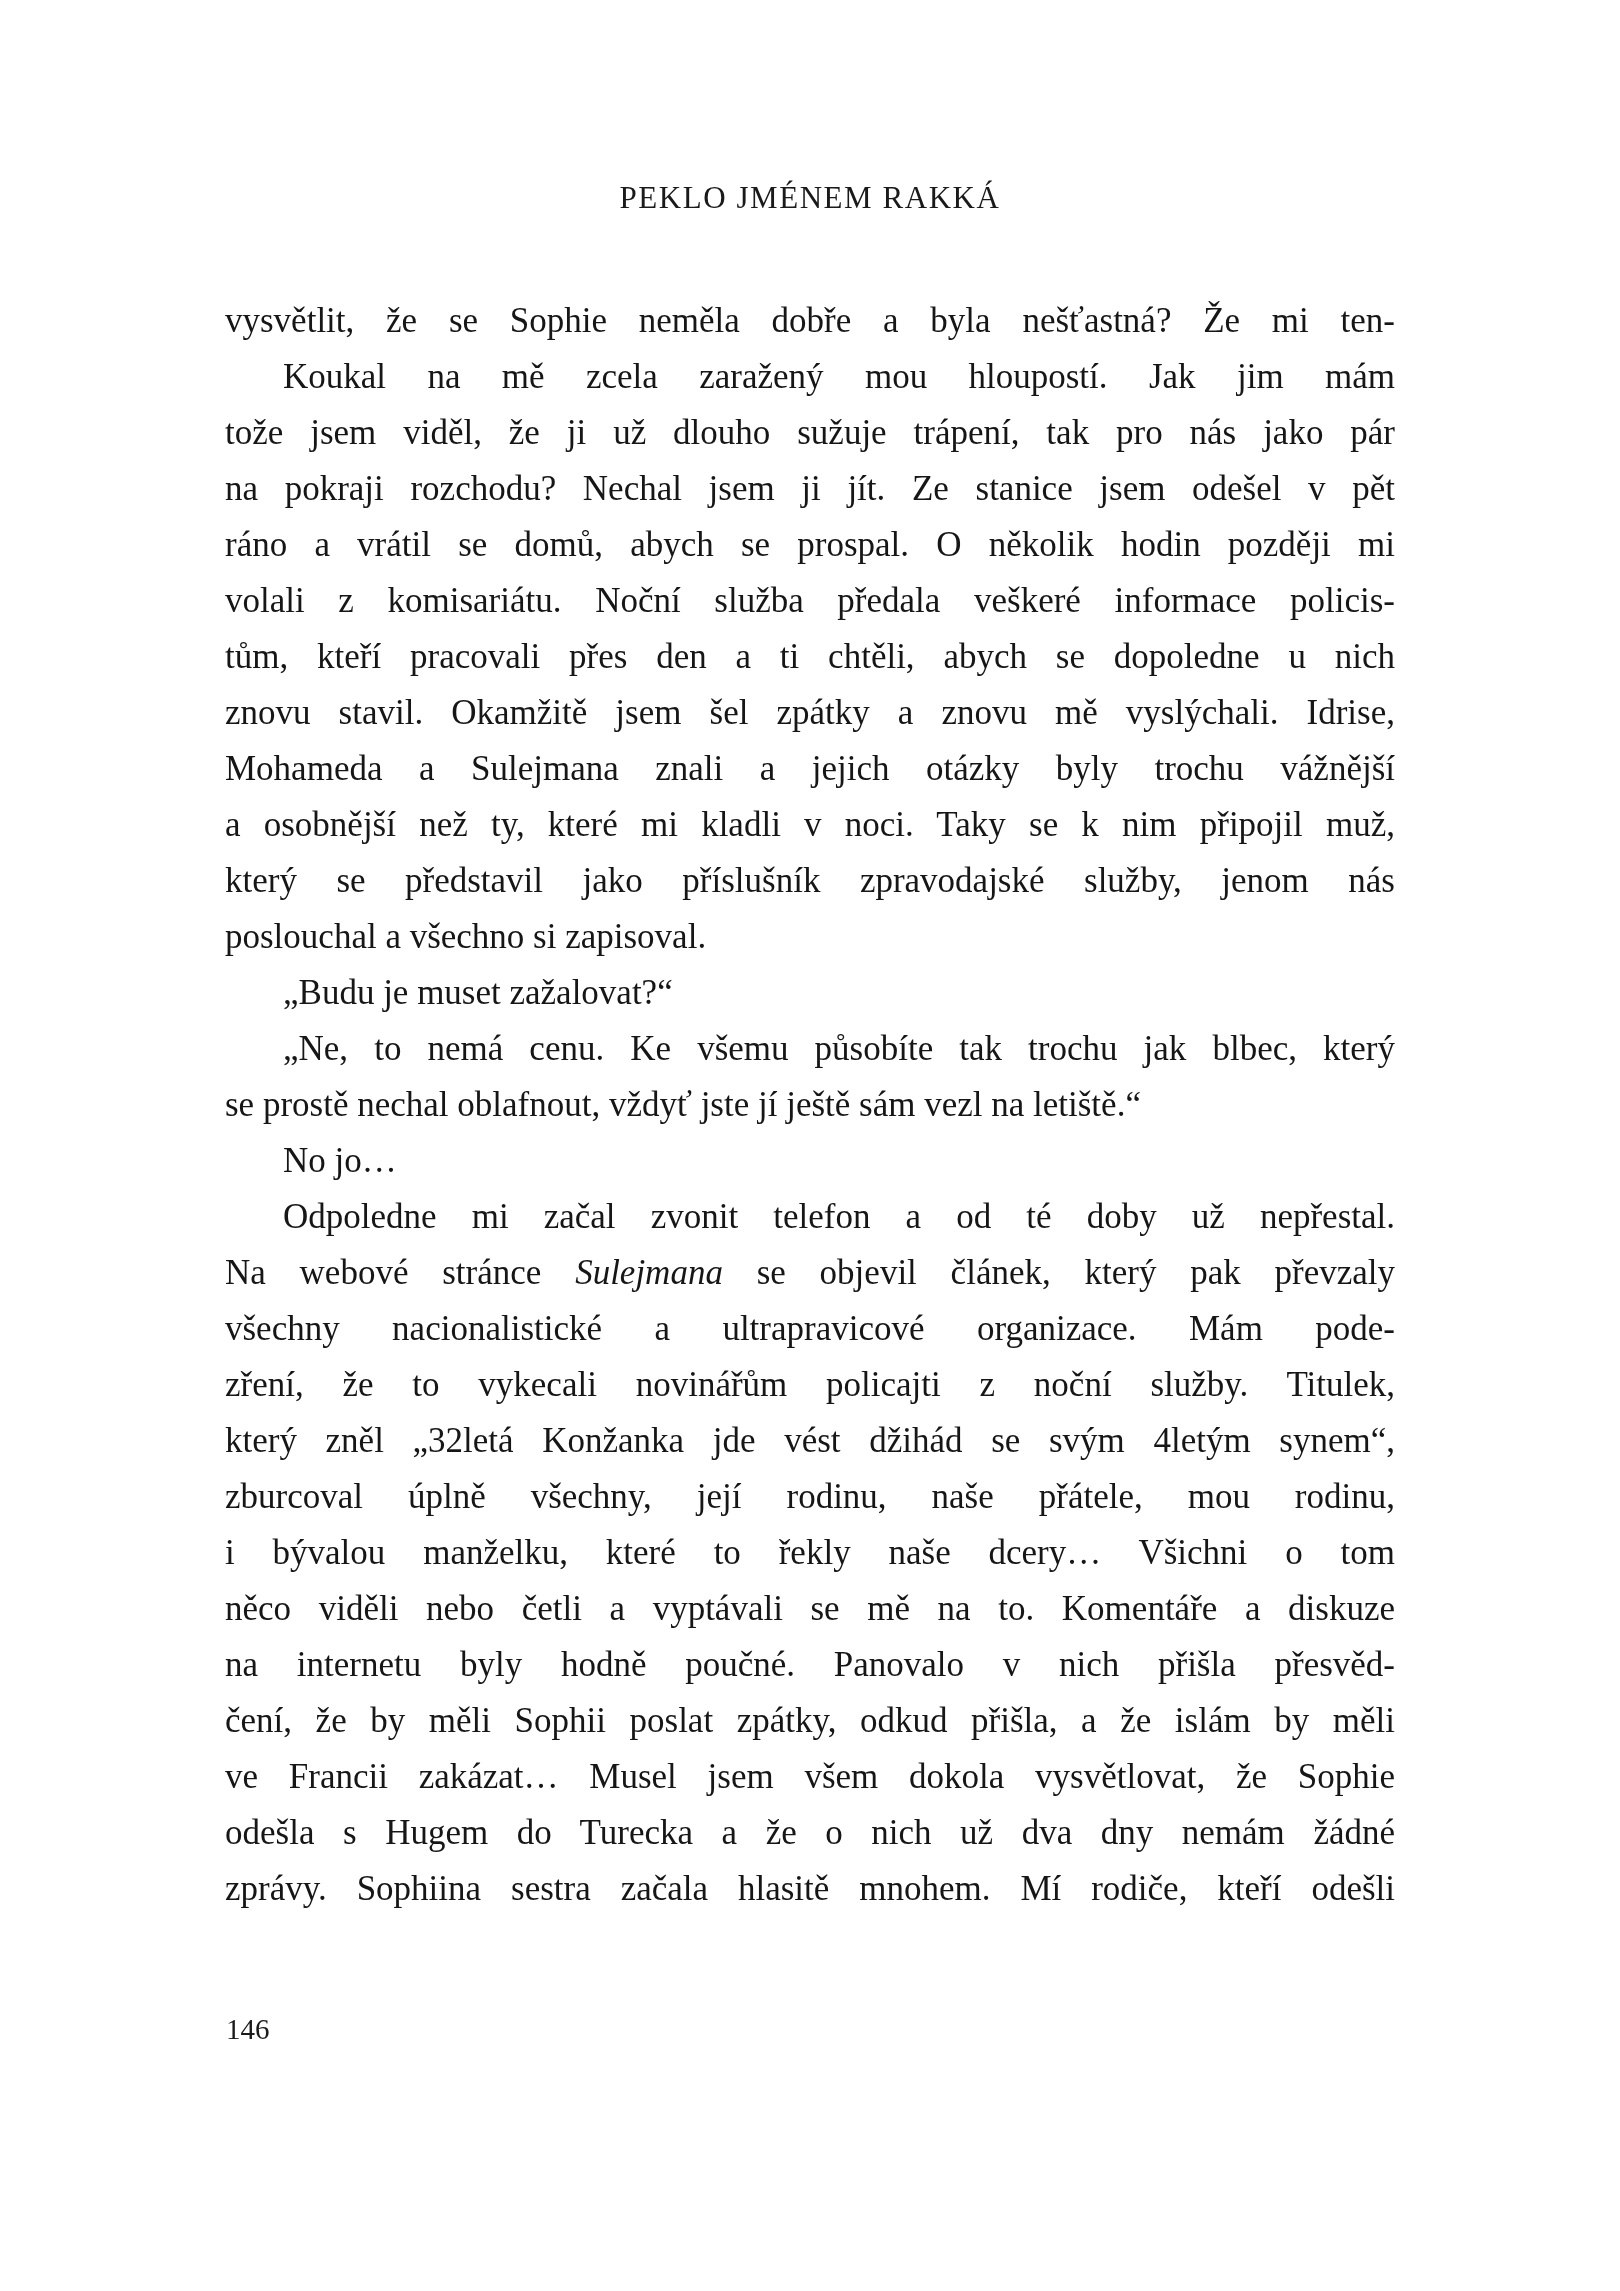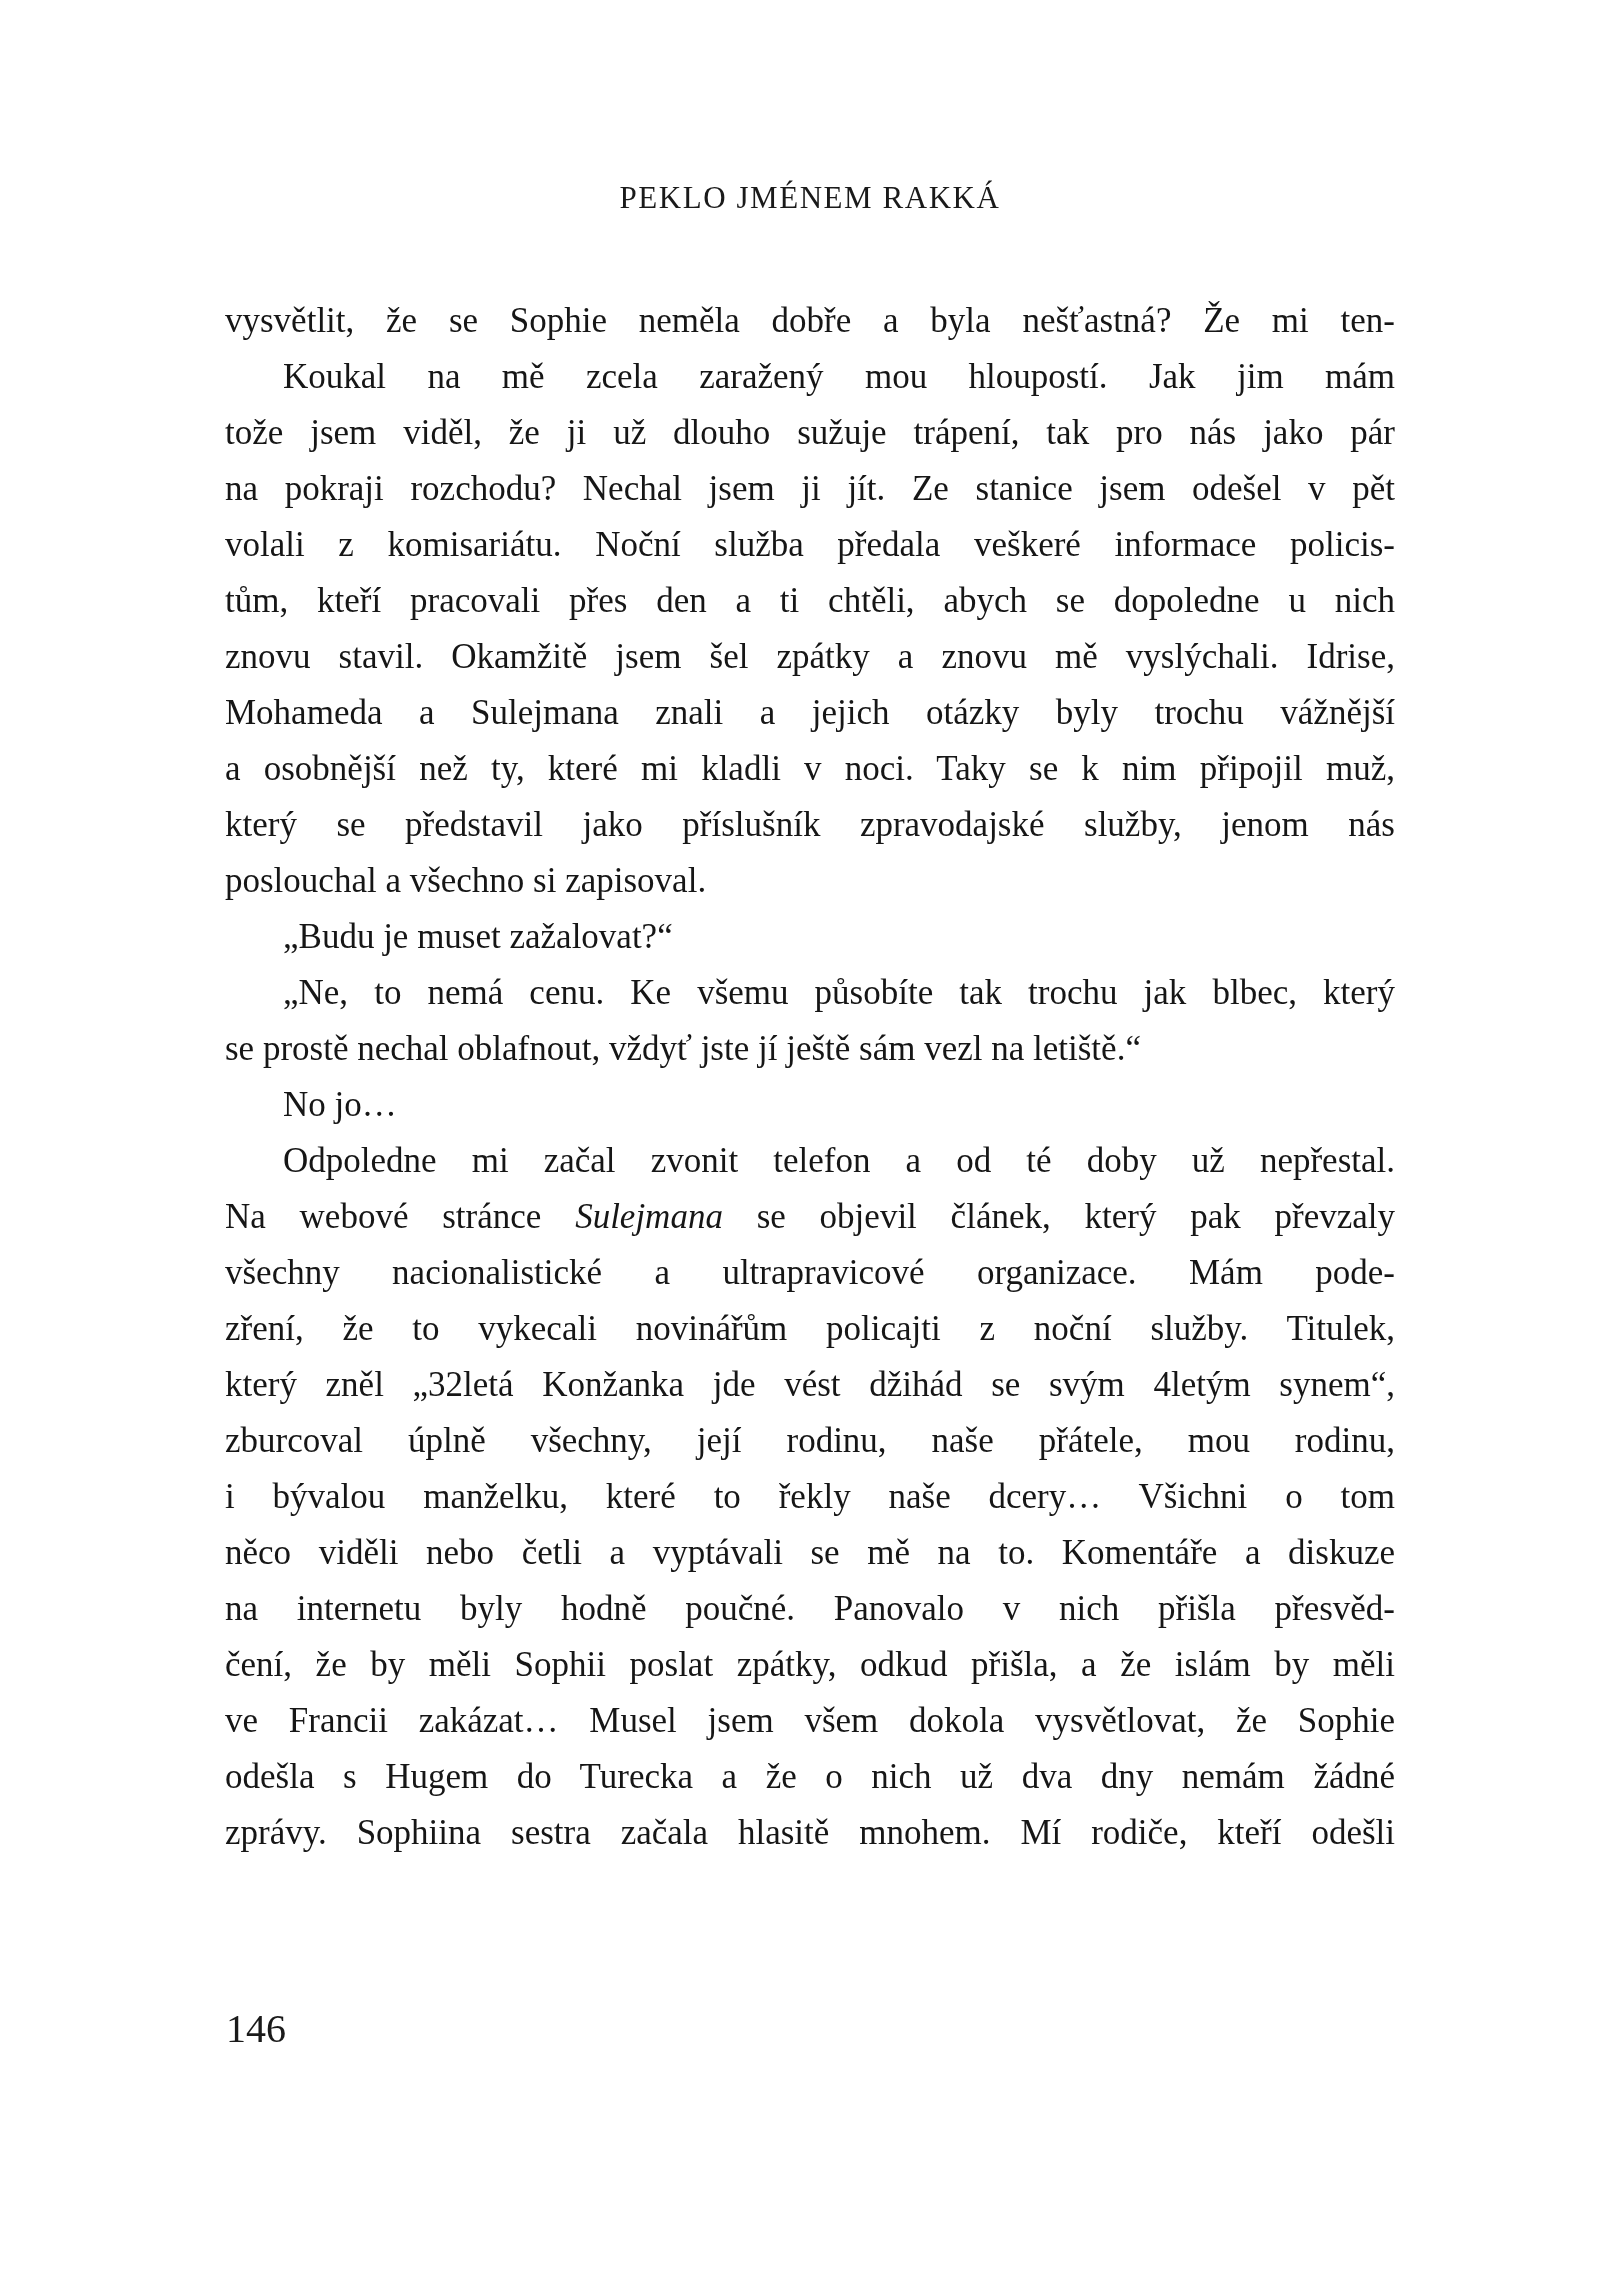--- a/index.html
+++ b/index.html
@@ -46,36 +46,37 @@
   .line.indent {
     text-indent: 58px;
   }
   .it {
     font-style: italic;
   }
   .page-number {
     position: absolute;
     left: 226px;
     top: 2008px;
-    font-size: 40px;
+    font-size: 29px;
     line-height: 42px;
     color: #1a1a1a;
   }
 </style>
 </head>
 <body>
 
 <div class="page">
   <div class="running-header">PEKLO JMÉNEM RAKKÁ</div>
 
   <div class="text-block">
       <div class="line j"><span>vysvětlit, že se Sophie neměla dobře a byla nešťastná? Že mi ten-</span></div>
       <div class="line j indent"><span>Koukal na mě zcela zaražený mou hloupostí. Jak jim mám</span></div>
       <div class="line j"><span>tože jsem viděl, že ji už dlouho sužuje trápení, tak pro nás jako pár</span></div>
       <div class="line j"><span>na pokraji rozchodu? Nechal jsem ji jít. Ze stanice jsem odešel v pět</span></div>
+      <div class="line j"><span>ráno a vrátil se domů, abych se prospal. O několik hodin později mi</span></div>
       <div class="line j"><span>volali z komisariátu. Noční služba předala veškeré informace policis-</span></div>
       <div class="line j"><span>tům, kteří pracovali přes den a ti chtěli, abych se dopoledne u nich</span></div>
       <div class="line j"><span>znovu stavil. Okamžitě jsem šel zpátky a znovu mě vyslýchali. Idrise,</span></div>
       <div class="line j"><span>Mohameda a Sulejmana znali a jejich otázky byly trochu vážnější</span></div>
       <div class="line j"><span>a osobnější než ty, které mi kladli v noci. Taky se k nim připojil muž,</span></div>
       <div class="line j"><span>který se představil jako příslušník zpravodajské služby, jenom nás</span></div>
       <div class="line"><span>poslouchal a všechno si zapisoval.</span></div>
       <div class="line indent"><span>„Budu je muset zažalovat?“</span></div>
       <div class="line j indent"><span>„Ne, to nemá cenu. Ke všemu působíte tak trochu jak blbec, který</span></div>
       <div class="line"><span>se prostě nechal oblafnout, vždyť jste jí ještě sám vezl na letiště.“</span></div>

